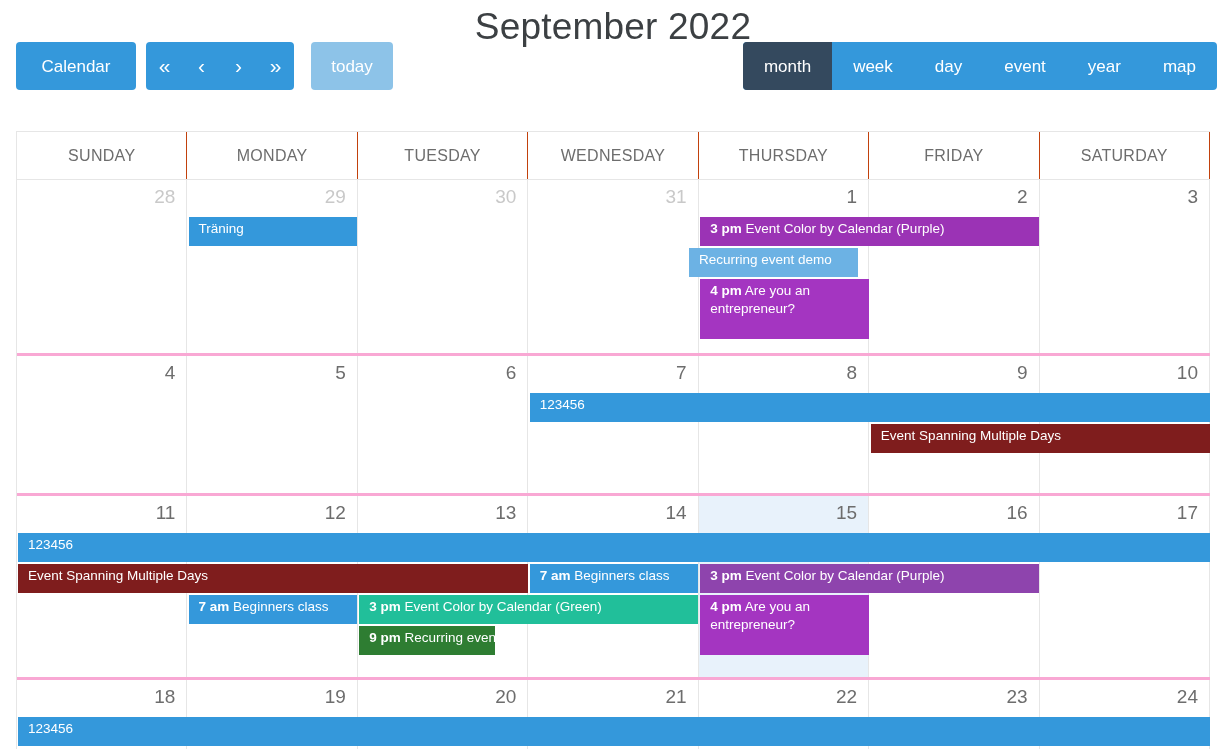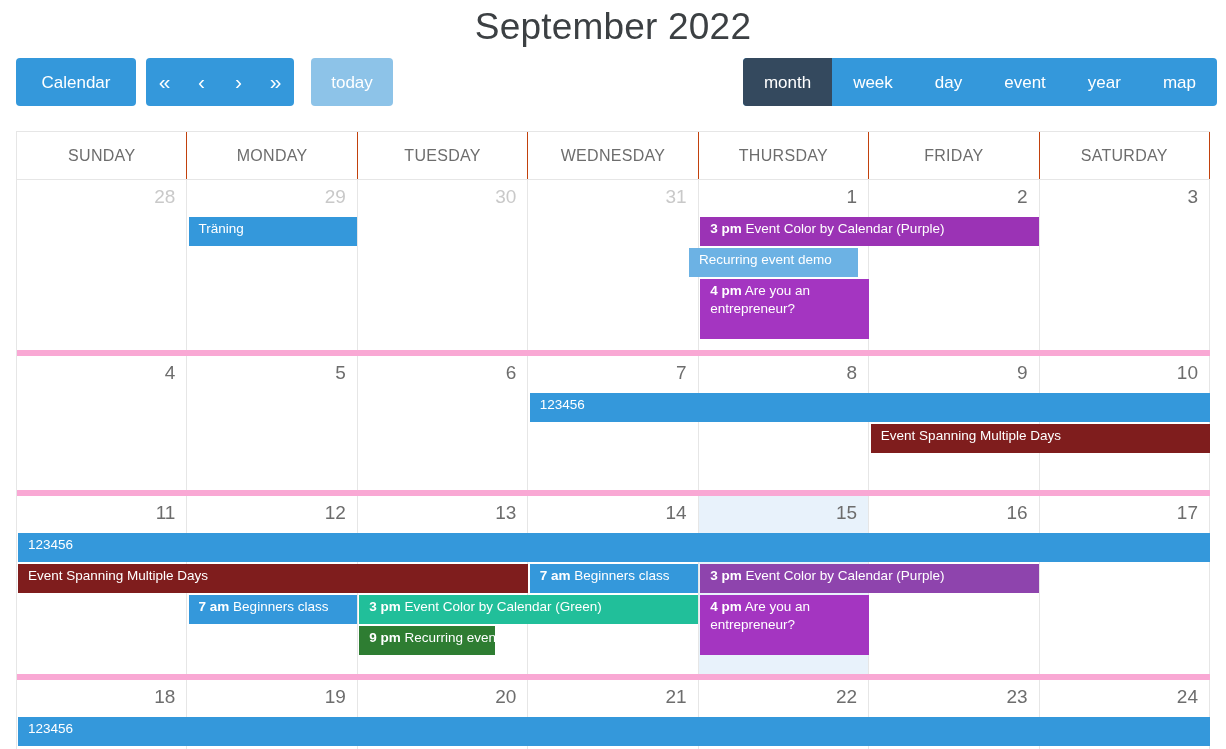--- a/index.html
+++ b/index.html
@@ -19,21 +19,21 @@
     position: absolute;
     top: 6px; left: 0; width: 1226px;
     text-align: center;
     font-size: 37px;
     font-weight: 400;
     color: #3c4043;
     letter-spacing: 0.2px;
   }
 
   
-  .toolbar { position: absolute; top: 58px; left: 0; width: 1226px; height: 48px; }
+  .toolbar { position: absolute; top: 42px; left: 0; width: 1226px; height: 48px; }
 
   .btn {
     border: none;
     background: #3498db;
     color: #ffffff;
     font-family: "Liberation Sans", sans-serif;
     font-size: 17px;
     border-radius: 4px;
     cursor: pointer;
     height: 48px;
@@ -117,21 +117,21 @@
     border-right: 1px solid #c2410c;
     display: flex; align-items: center; justify-content: center;
     font-size: 16px;
     color: #6d6d6d;
     font-weight: 400;
     letter-spacing: 0.3px;
   }
 
   .week {
     position: relative;
-    border-bottom: 6px solid #f9a8d4;
+    border-bottom: 3px solid #f9a8d4;
   }
   .week.w1 { height: 176px; }
   .week.w2 { height: 140px; }
   .week.w3 { height: 184px; }
   .week.w4 { height: 69px; border-bottom: none; }
 
   .daycells { position: absolute; inset: 0; display: flex; }
   .daycell {
     width: 170.57px;
     border-right: 1px solid #e6e6e6;

